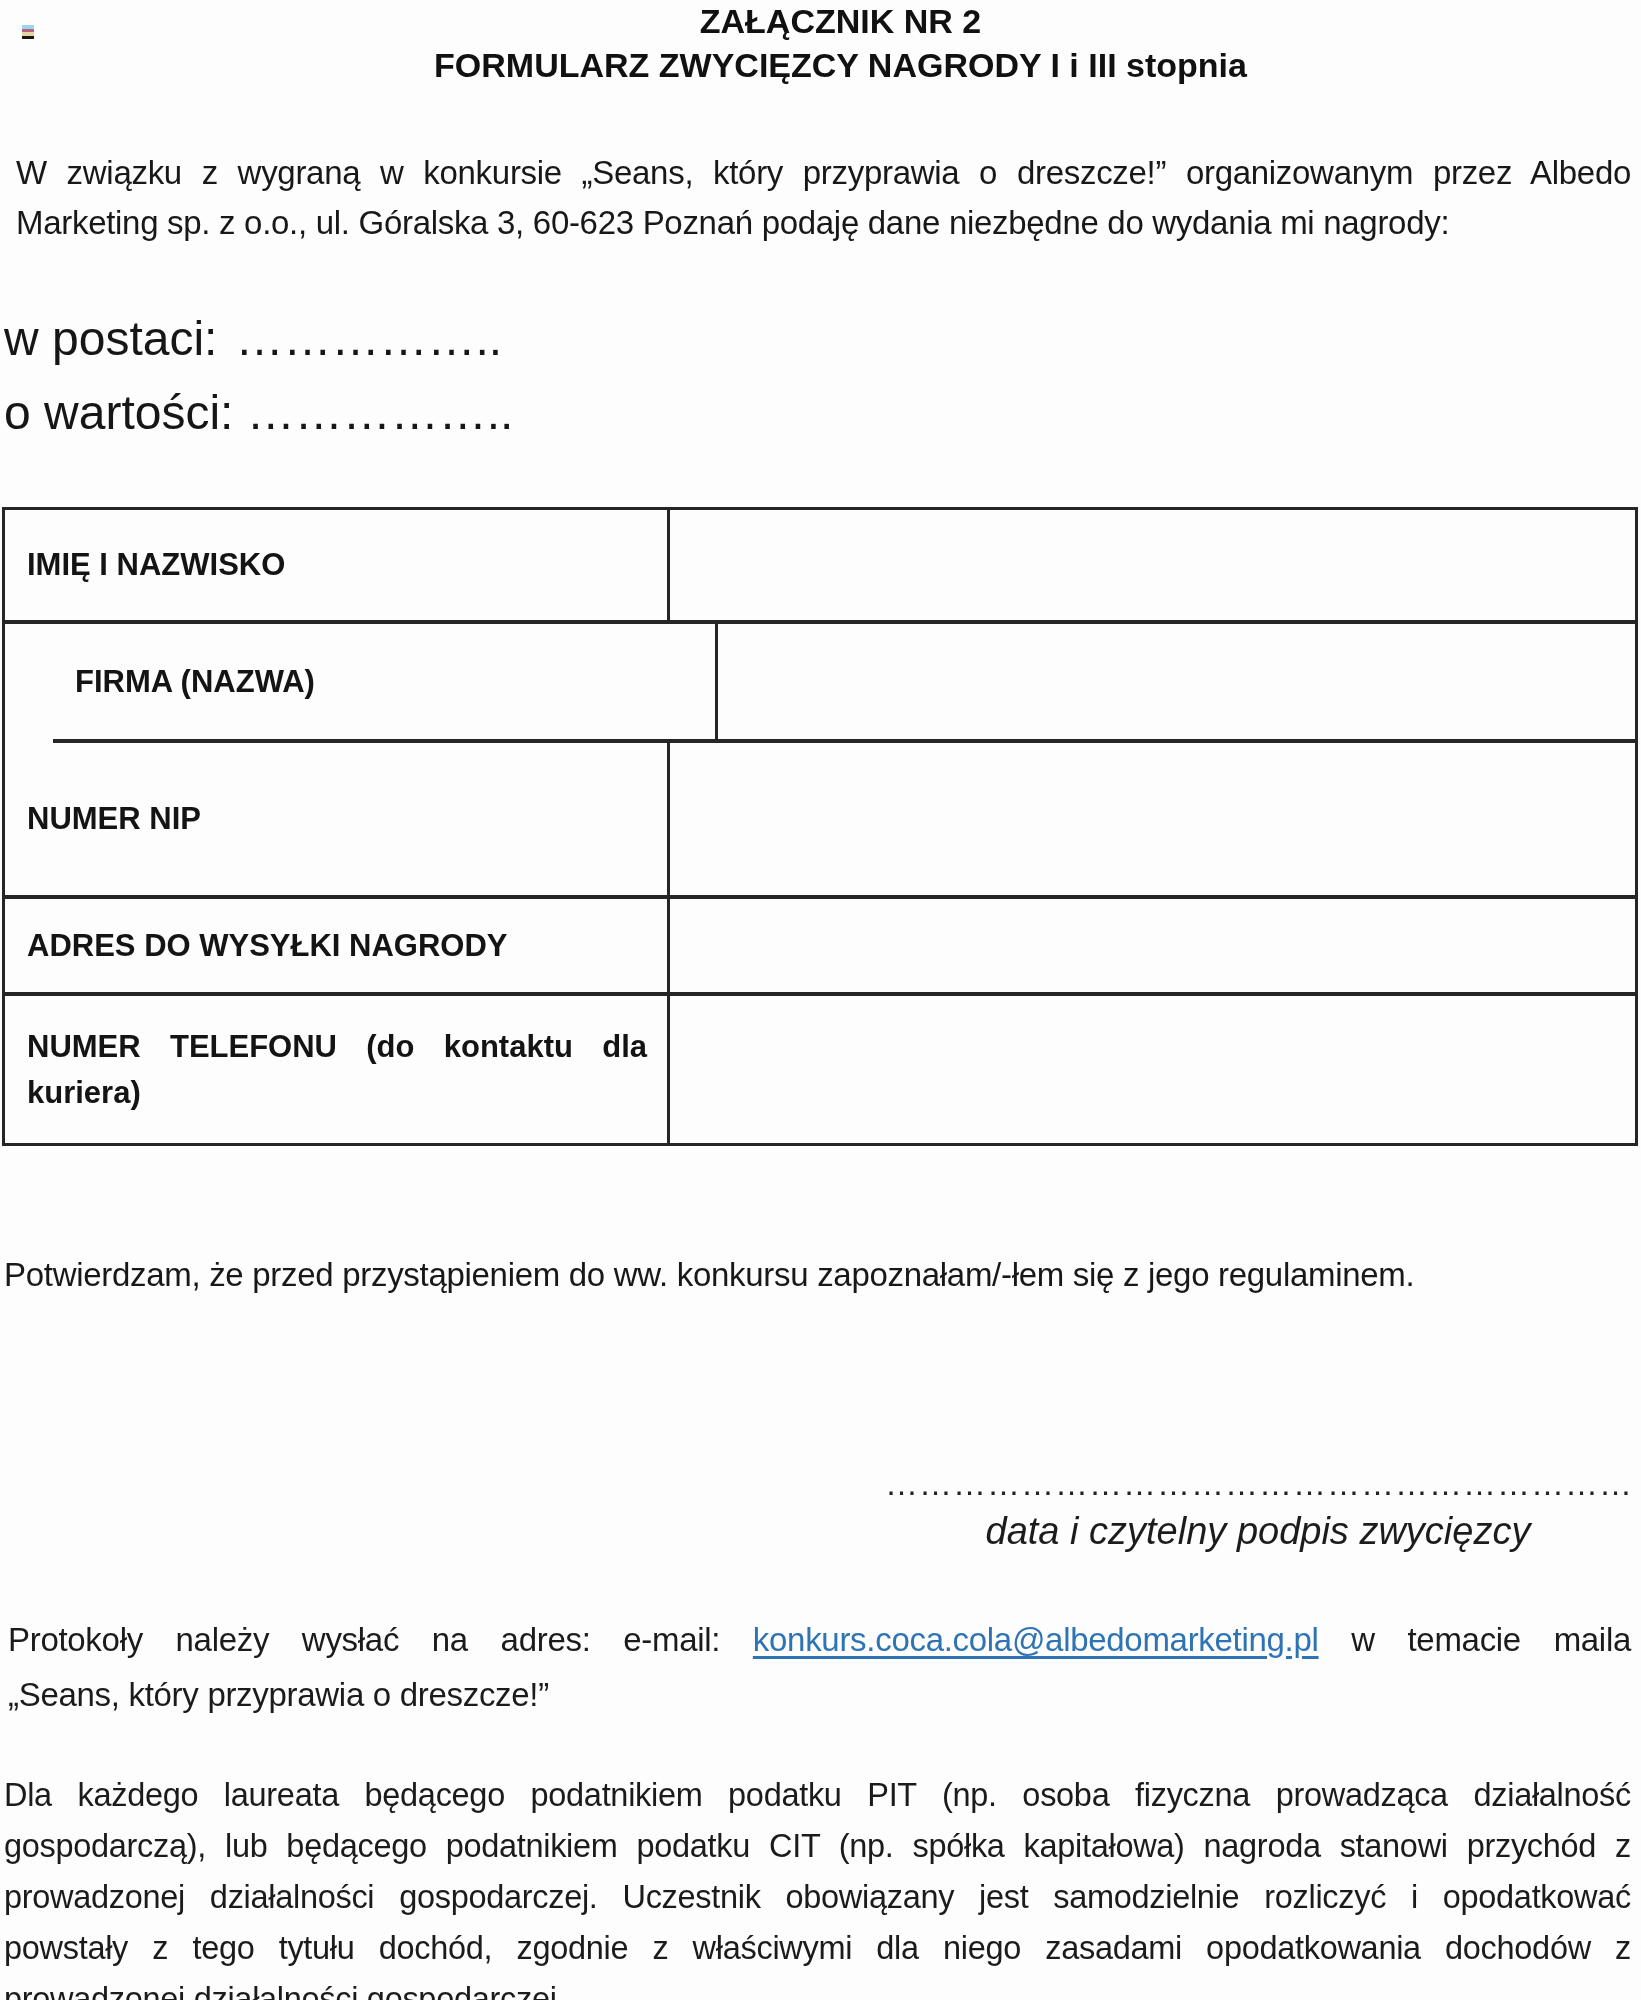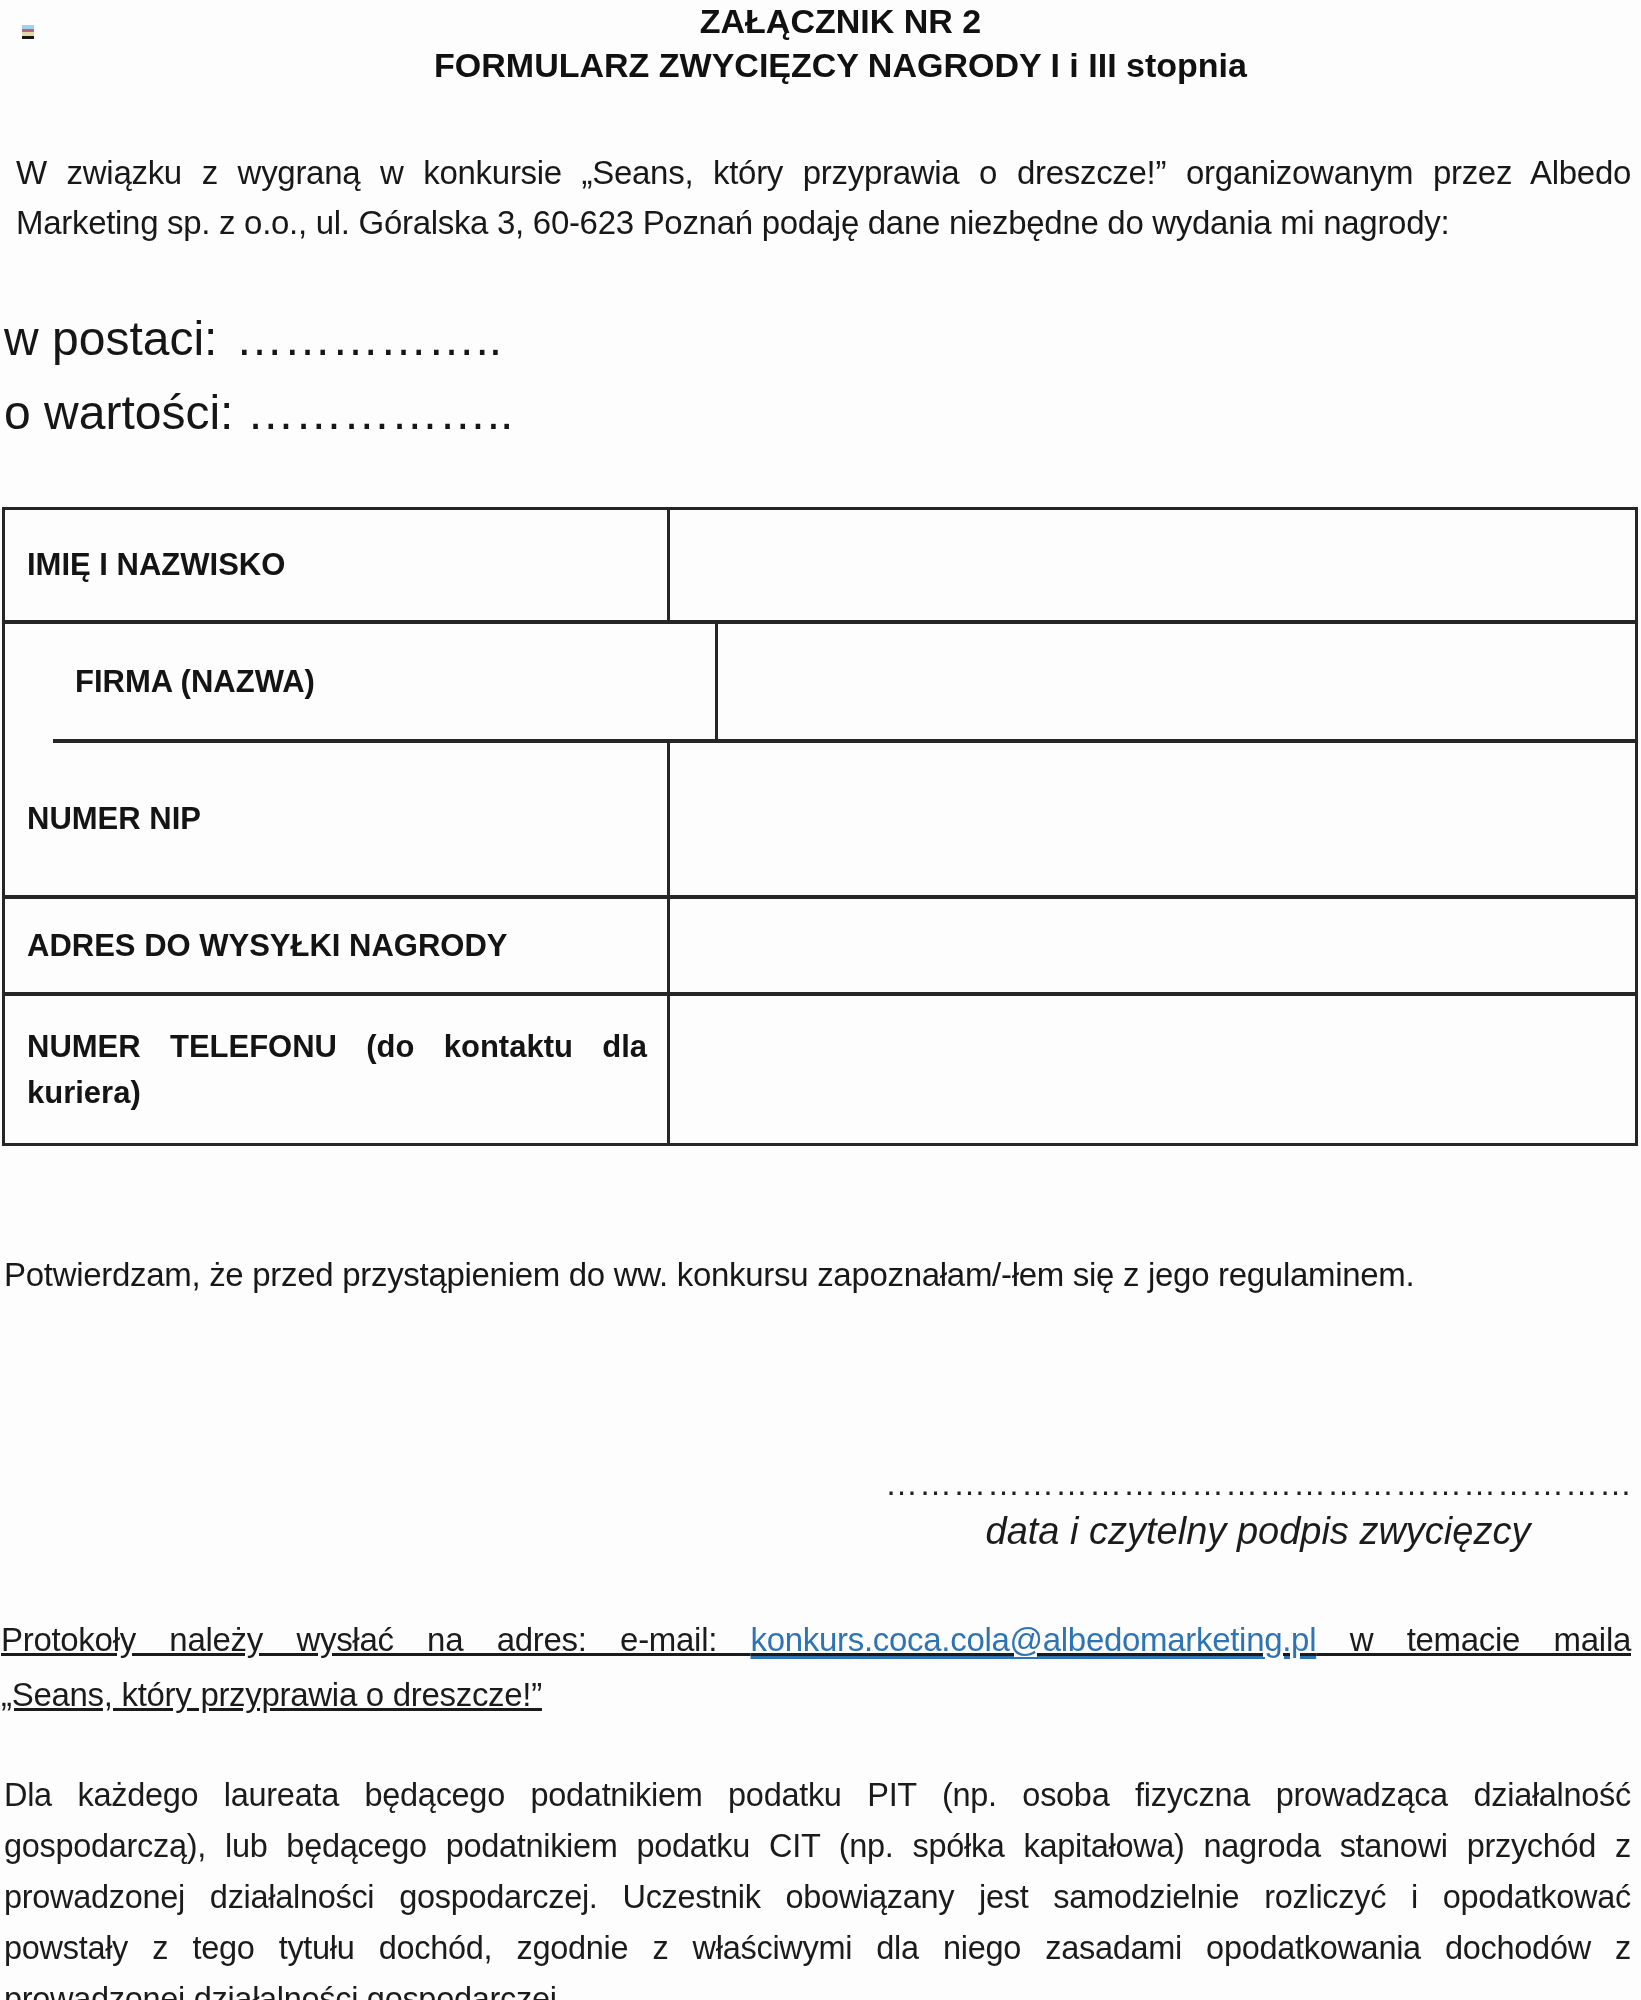--- a/index.html
+++ b/index.html
@@ -69,21 +69,21 @@
   .signature { position: absolute; right: 8px; top: 1464px; width: 750px; }
   .signature .dots {
     font-size: 33px; line-height: 40px; color: #222;
     text-align: right; white-space: nowrap; overflow: hidden; letter-spacing: 1px;
   }
   .signature .caption {
     margin-top: 6px; text-align: center;
     font-style: italic; font-size: 38px; color: #1c1c1c;
   }
 
-  .protocol { position: absolute; left: 1px; right: 10px; top: 1612px; font-size: 33px; line-height: 55px; letter-spacing: -0.3px; text-decoration: underline; }
+  .protocol { position: absolute; left: 8px; right: 10px; top: 1612px; font-size: 33px; line-height: 55px; letter-spacing: -0.3px; }
   .email-link { color: #2E74B5; text-decoration: underline; text-decoration-color: #2E74B5; text-underline-offset: 5px; cursor: pointer; }
 
   .taxnote { position: absolute; left: 4px; right: 10px; top: 1770px; font-size: 32.5px; line-height: 51px; letter-spacing: -0.3px; }
 </style>
 </head>
 <body>
 
 <div class="page">
 
   <div class="artifact">

